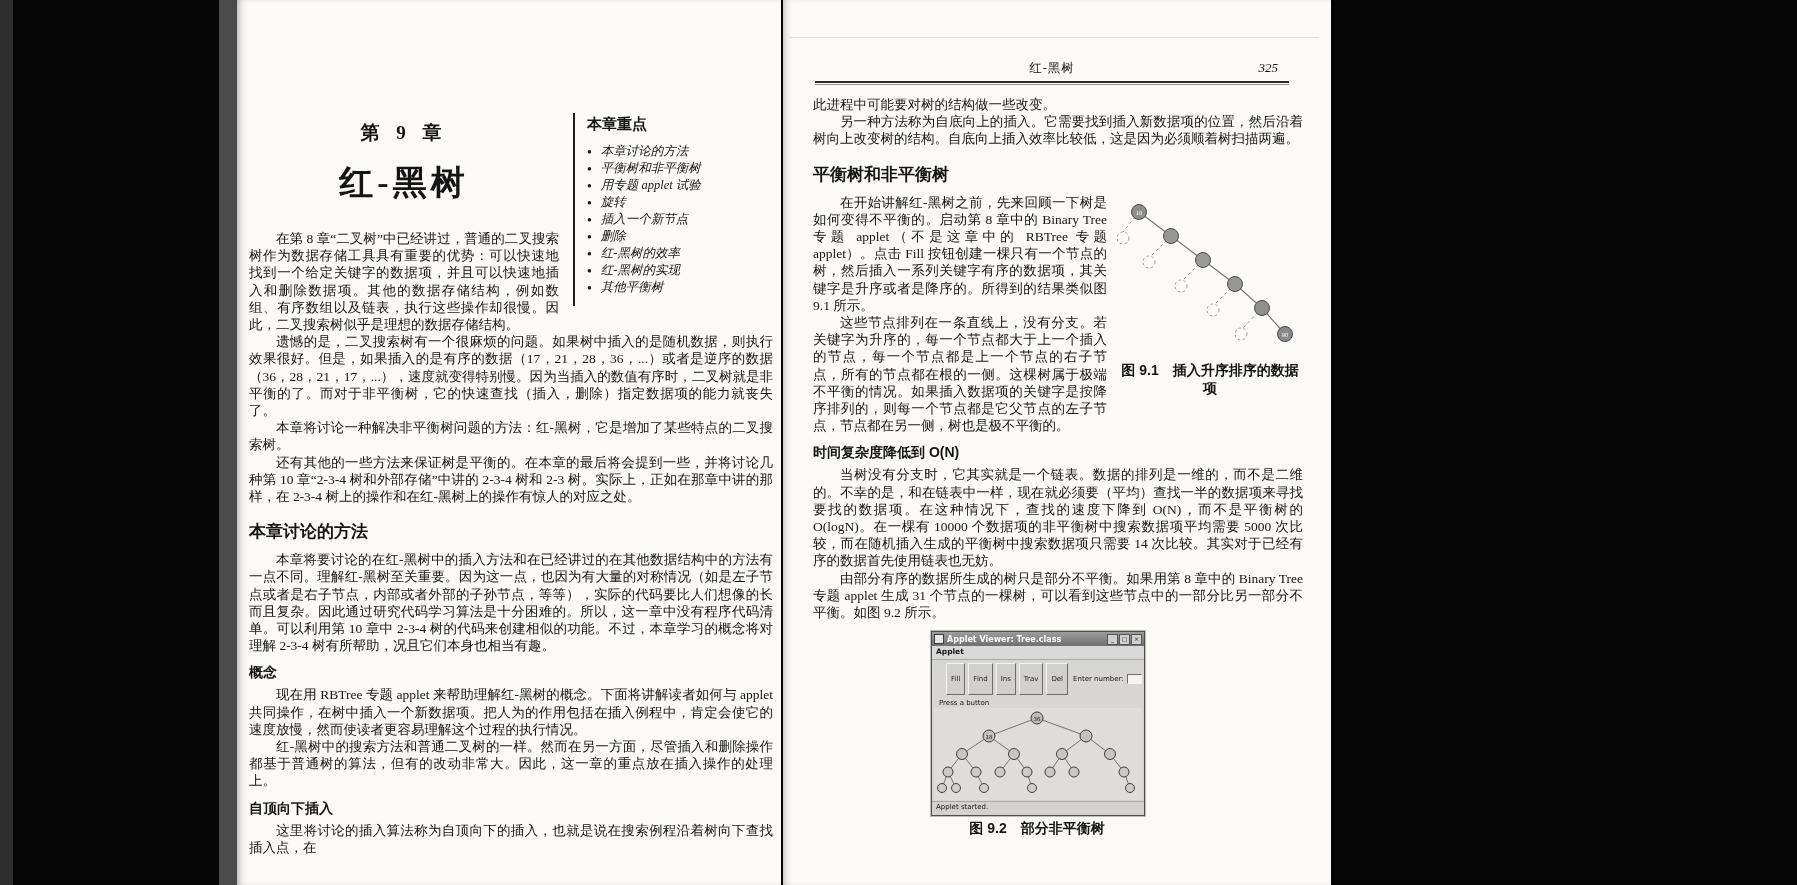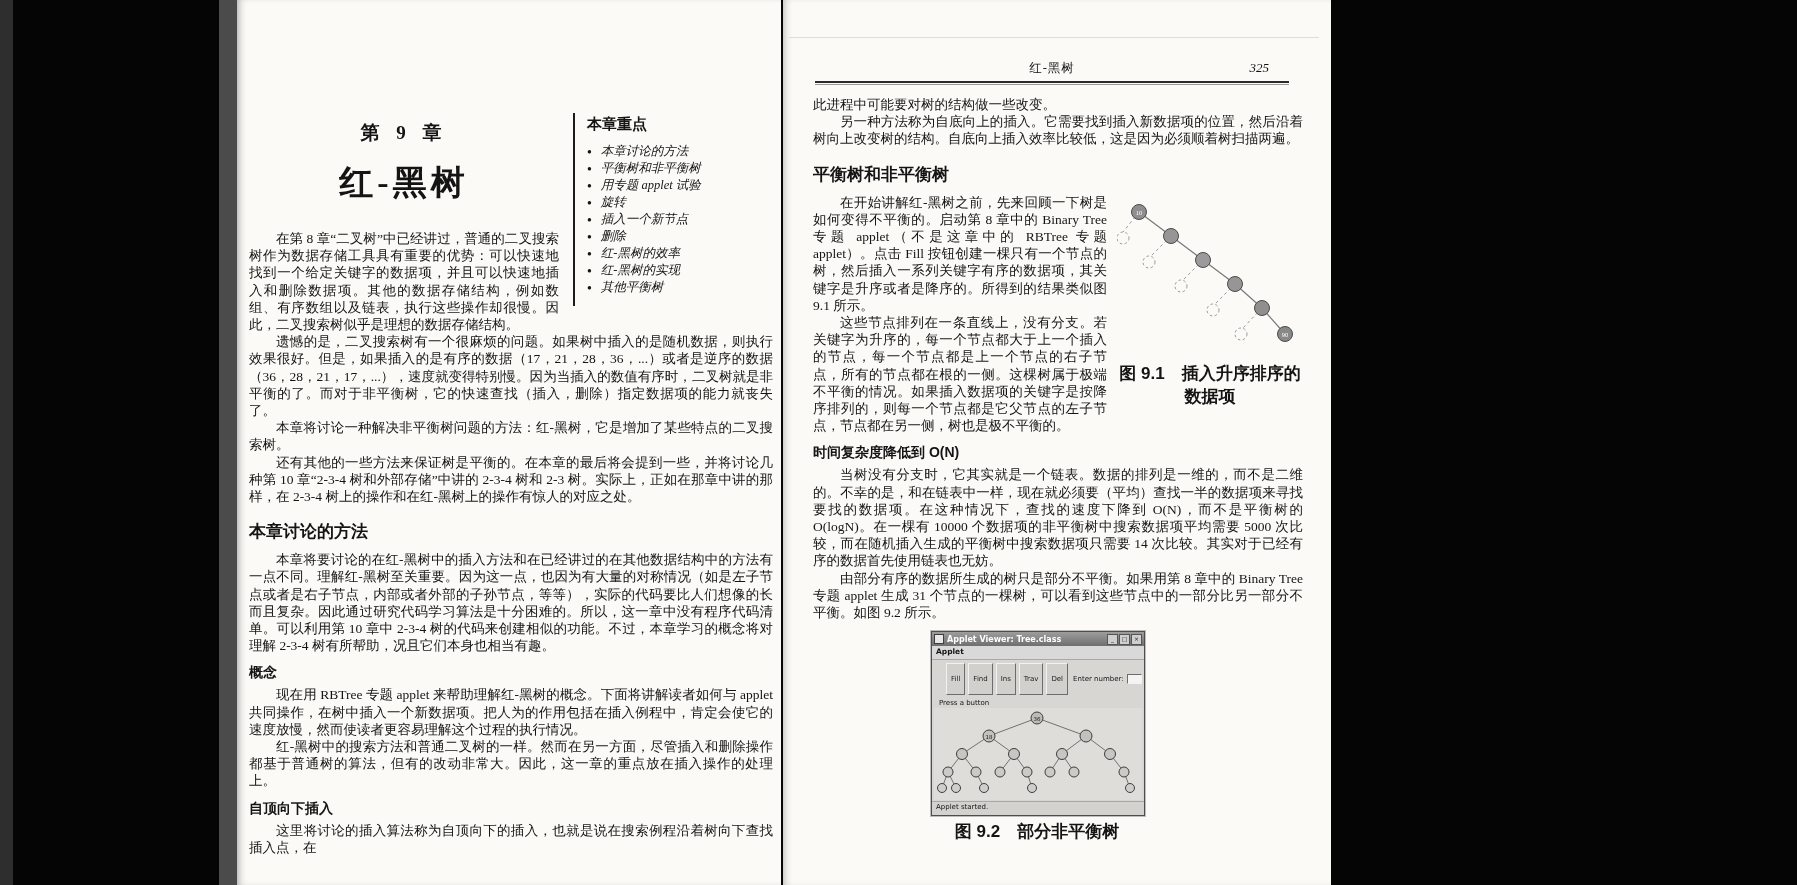--- a/index.html
+++ b/index.html
@@ -35,26 +35,26 @@
   .chapter-title{font-size:34px;font-weight:bold;letter-spacing:4px;margin-top:14px;}
 
   p.body{font-size:13.5px;line-height:17.2px;text-align:justify;margin:0;text-indent:2em;}
   p.noindent{text-indent:0;}
   h2.sec{font-size:17px;font-weight:bold;margin:15px 0 8px;clear:none;font-family:"Liberation Sans","DejaVu Sans",sans-serif;}
   h3.sub{font-size:14px;font-weight:bold;margin:10px 0 4px;font-family:"Liberation Sans","DejaVu Sans",sans-serif;}
 
   
   .rp-header{position:relative;height:19px;margin:0 14px 0 2px;}
   .rp-header .t{position:absolute;left:0;right:0;text-align:center;font-size:12.5px;letter-spacing:1px;}
-  .rp-header .n{position:absolute;right:20px;top:0;font-size:13px;font-style:italic;}
+  .rp-header .n{position:absolute;right:11px;top:0;font-size:13px;font-style:italic;}
   .rp-rule{margin:2px 14px 0 2px;border-top:2.5px solid #2b2b2b;border-bottom:1px solid #9a9a9a;height:1px;}
   .rp-body{margin-top:11px;}
 
   .fig91{float:right;width:186px;margin:2px 0 4px 10px;text-align:center;}
-  .figcap{font-size:17px;font-weight:bold;margin-top:4px;text-align:center;font-family:"Liberation Sans","DejaVu Sans",sans-serif;}
+  .figcap{font-size:14px;font-weight:bold;margin-top:4px;text-align:center;font-family:"Liberation Sans","DejaVu Sans",sans-serif;}
   h3.onh{clear:right;}
 
   .fig92wrap{width:212px;margin:10px 0 0 118px;}
   .applet-win{
     width:212px;border:1px solid #4e4e4e;background:#d8d6d2;
     font-family:"DejaVu Sans","Liberation Sans",sans-serif;
     box-shadow:0 0 0 1px #bdbdbd;
   }
   .a-title{height:14px;background:linear-gradient(#9d9d9d,#6f6f6f);display:flex;align-items:center;padding:0 2px;}
   .a-title .ico{width:8px;height:8px;background:#e8e8e8;border:1px solid #3d3d3d;margin-right:3px;flex:none;}

